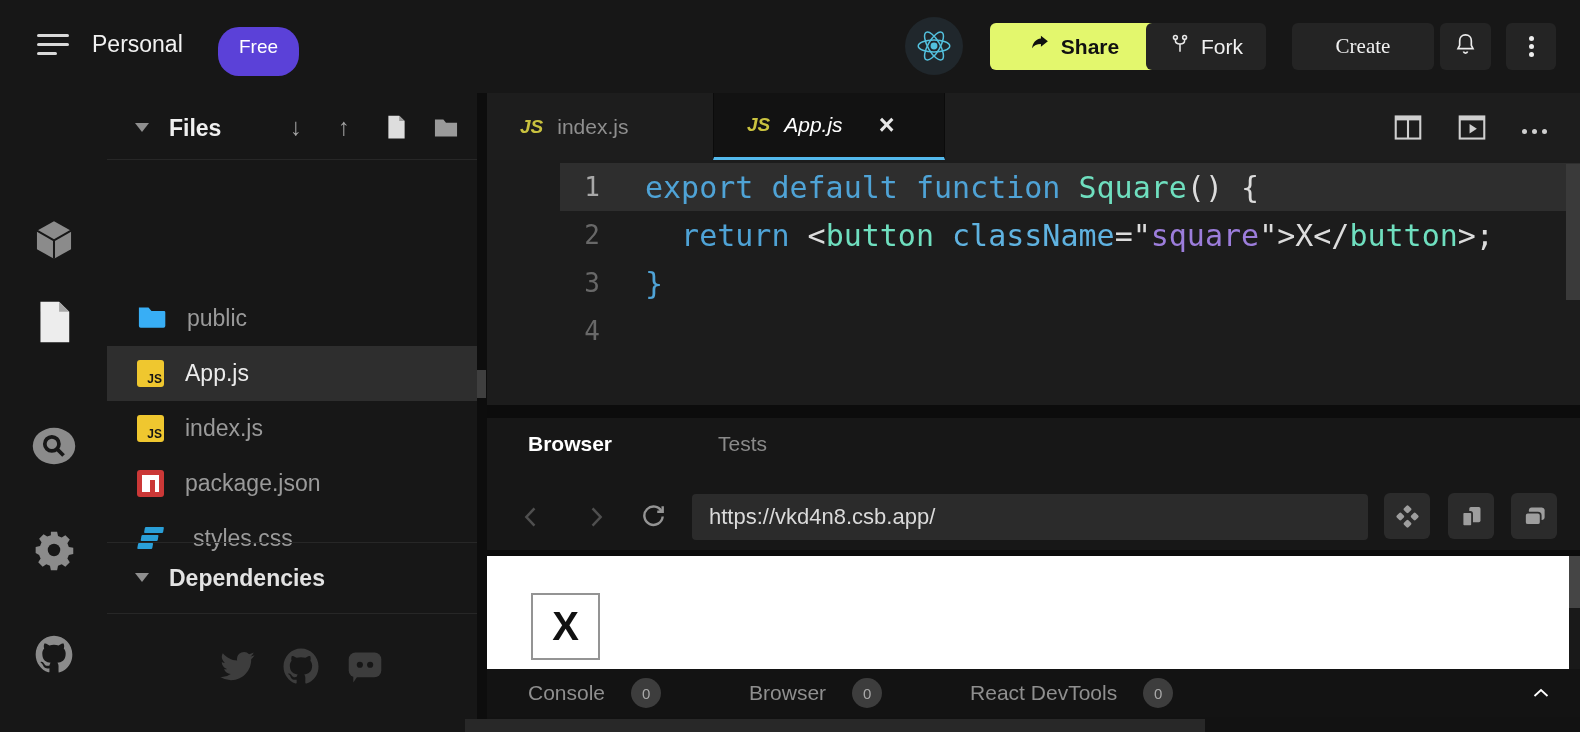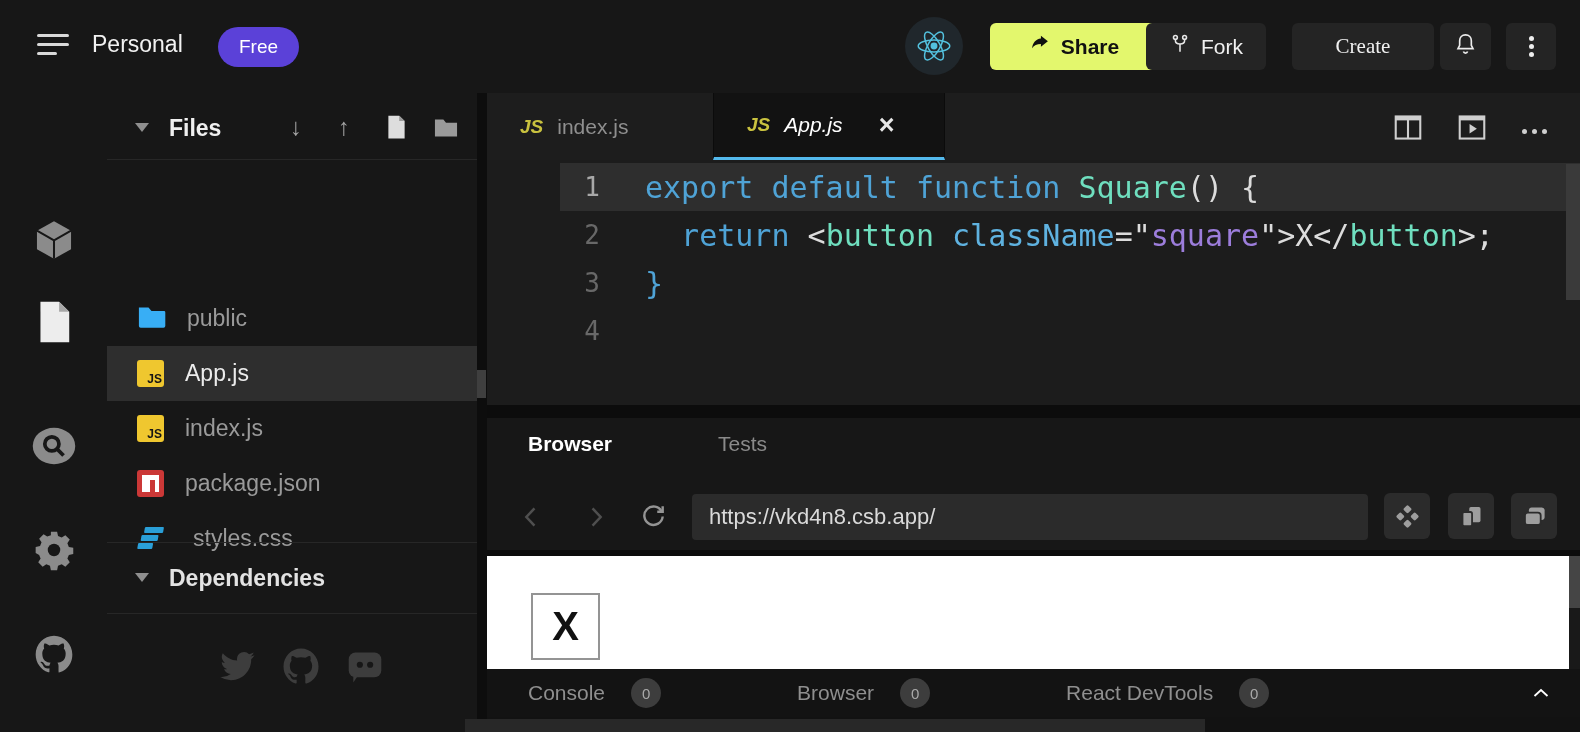--- a/index.html
+++ b/index.html
@@ -4,21 +4,21 @@
 <style>
   * { margin:0; padding:0; box-sizing:border-box; }
   html,body { width:1580px; height:732px; overflow:hidden; }
   body { background:#0d0d0d; font-family:"Liberation Sans",sans-serif; color:#e8e8e8; position:relative; }
   .abs { position:absolute; }
 
   
   .header { left:0; top:0; width:1580px; height:93px; background:#171717; }
   .hamburger span { display:block; height:3px; border-radius:2px; background:#d9d9d9; margin-bottom:6px; }
   .workspace { font-size:23px; color:#f2f2f2; }
-  .free-badge { background:#5b41d8; color:#fff; font-size:19px; height:40px; line-height:40px; padding:0 21px; border-radius:21px; }
+  .free-badge { background:#5b41d8; color:#fff; font-size:19px; height:49px; line-height:40px; padding:0 21px; border-radius:21px; }
   .hbtn { border:none; cursor:pointer; border-radius:6px; font-family:inherit; font-size:21px; display:flex; align-items:center; justify-content:center; gap:10px; }
   .btn-dark { background:#242424; color:#f0f0f0; }
   .btn-share { background:#e3f76d; color:#111; font-weight:600; }
   .react-circle { width:58px; height:58px; border-radius:50%; background:#20272c; display:flex; align-items:center; justify-content:center; }
   .dots-v i { display:block; width:5px; height:5px; border-radius:50%; background:#ededed; margin:3px auto; }
 
   
   .activity { left:0; top:93px; width:107px; height:639px; background:#171717; }
   .act-ic { left:31px; width:46px; height:46px; display:flex; align-items:center; justify-content:center; cursor:pointer; }
 
@@ -71,21 +71,21 @@
   .dt-tab.active { color:#fff; font-weight:700; }
   .dt-tab.idle { color:#8a8a8a; }
   .urlbar { left:205px; top:76px; width:676px; height:46px; background:#2b2b2b; border-radius:4px; font-size:22px; color:#dadada; line-height:46px; padding-left:17px; }
   .sq-btn { top:75px; width:46px; height:46px; background:#2b2b2b; border-radius:6px; display:flex; align-items:center; justify-content:center; cursor:pointer; }
 
   .preview { left:0; top:463px; width:1093px; height:113px; background:#ffffff; }
   .x-btn { left:44px; top:37px; width:69px; height:67px; background:#fff; border:2px solid #949494; color:#111; font-size:40px; font-weight:700; display:flex; align-items:center; justify-content:center; cursor:pointer; font-family:"Liberation Sans",sans-serif; }
   .pv-strip { left:1082px; top:0; width:11px; height:113px; background:#191919; }
   .pv-thumb { left:1082px; top:0; width:11px; height:52px; background:#454545; }
 
-  .consolebar { left:0; top:576px; width:1093px; height:48px; background:#131313; display:flex; align-items:center; padding-left:41px;gap:48px; }
+  .consolebar { left:0; top:576px; width:1093px; height:48px; background:#131313; display:flex; align-items:center; padding-left:41px; }
   .citem { display:flex; align-items:center; margin-right:88px; cursor:pointer; }
   .citem .clabel { font-size:21px; color:#8f8f8f; }
   .cbadge { margin-left:26px; width:30px; height:30px; border-radius:50%; background:#3d3d3d; color:#a9a9a9; font-size:15px; display:flex; align-items:center; justify-content:center; }
   .bottomstrip { left:0; top:624px; width:1093px; height:15px; background:#121212; }
   .bthumb { left:-22px; top:2px; width:740px; height:13px; background:#282828; }
   .exp-sliver { left:477px; top:370px; width:9px; height:28px; background:#3f3f3f; }
 </style>
 </head>
 <body>
 

